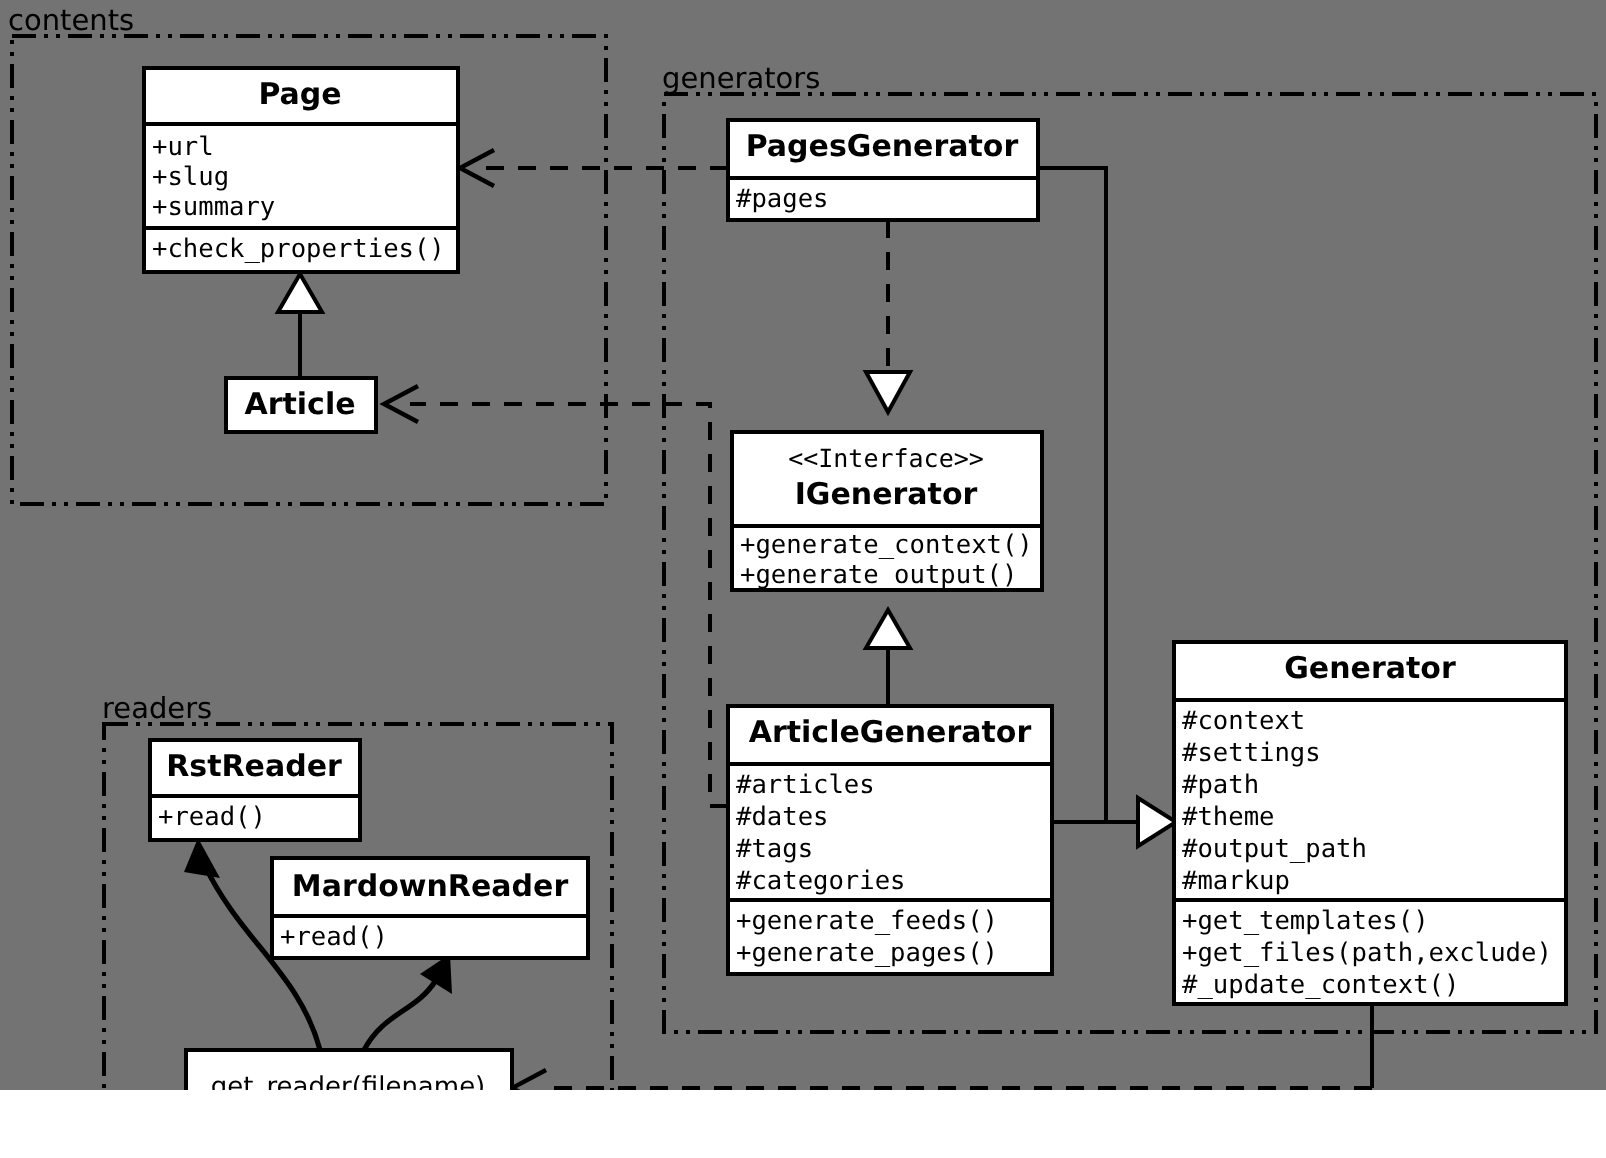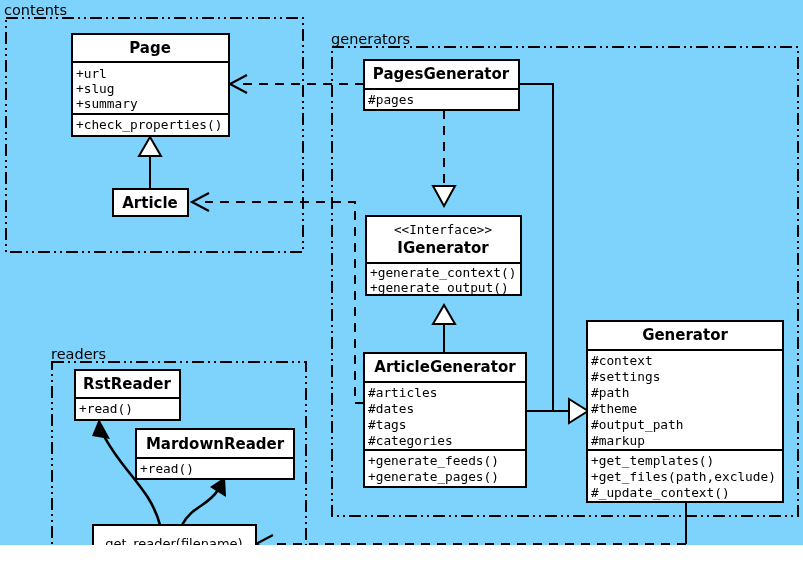--- a/index.html
+++ b/index.html
@@ -4,21 +4,21 @@
 <style>
   html, body {
     margin: 0;
     padding: 0;
     background: #ffffff;
   }
   #diagram-root {
     position: relative;
     width: 803px;
     height: 545px;
-    background: #7dd3fc;
+    background: #737373;
     font-family: "DejaVu Sans", sans-serif;
     overflow: hidden;
     text-decoration: underline;
   }
   svg.canvas {
     position: absolute;
     left: 0; top: 0;
     width: 803px;
     height: 579px;
   }

